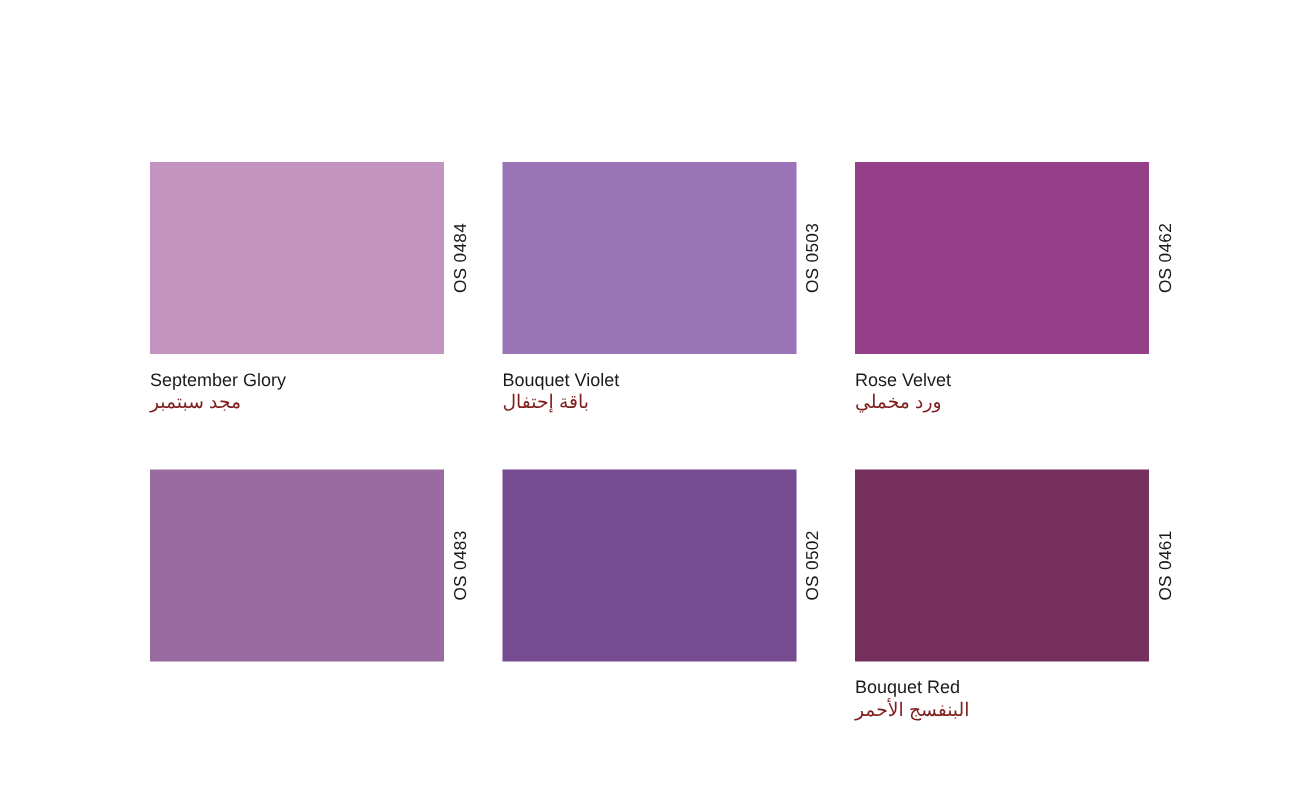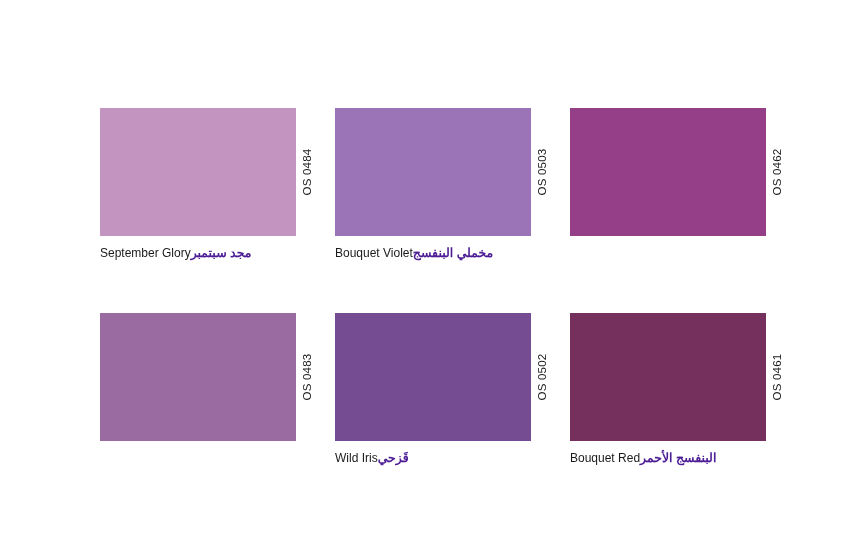--- a/index.html
+++ b/index.html
@@ -74,39 +74,39 @@
     font-family: "Liberation Sans", sans-serif;
   }
 
   .swatch-labels {
     position: relative;
     width: 196px;
     height: 22px;
     margin-top: 10px;
     display: flex;
     align-items: flex-start;
-    justify-content: flex-start;
+    justify-content: space-between;
+    flex-direction: column;
   }
 
   .label-en {
     font-size: 12px;
     color: #1a1a1a;
     line-height: 15px;
     white-space: nowrap;
   }
 
   .label-ar {
     font-size: 12.5px;
-    color: #4c1d95;
+    color: #7f1d1d;
     line-height: 15px;
     direction: rtl;
     unicode-bidi: isolate;
     white-space: nowrap;
     text-align: right;
-    font-weight: bold;
   }
 </style>
 </head>
 <body style="background-color: rgb(255, 255, 255);">
 
 <div id="palette-page" style="background-color: rgb(255, 255, 255);">
   <div class="swatch-grid">
 
     <div class="swatch-card">
       <div class="swatch-chip-wrap">
@@ -123,52 +123,52 @@
 
     <div class="swatch-card">
       <div class="swatch-chip-wrap">
         <div class="swatch-chip" style="background-color: rgb(154, 116, 182);"></div>
         <div class="swatch-code">
             <span>OS 0503</span>
           </div>
       </div>
       <div class="swatch-labels">
         <div class="label-en">Bouquet Violet</div>
-        <div class="label-ar">مخملي البنفسج</div>
+        <div class="label-ar">باقة إحتفال</div>
       </div>
     </div>
 
     <div class="swatch-card">
       <div class="swatch-chip-wrap">
         <div class="swatch-chip" style="background-color: rgb(148, 63, 136);"></div>
         <div class="swatch-code">
             <span>OS 0462</span>
           </div>
+      </div>
+      <div class="swatch-labels">
+        <div class="label-en">Rose Velvet</div>
+        <div class="label-ar">ورد مخملي</div>
       </div>
     </div>
 
     <div class="swatch-card">
       <div class="swatch-chip-wrap">
         <div class="swatch-chip" style="background-color: rgb(154, 107, 160);"></div>
         <div class="swatch-code">
             <span>OS 0483</span>
           </div>
       </div>
     </div>
 
     <div class="swatch-card">
       <div class="swatch-chip-wrap">
         <div class="swatch-chip" style="background-color: rgb(117, 75, 146);"></div>
         <div class="swatch-code">
             <span>OS 0502</span>
           </div>
-      </div>
-      <div class="swatch-labels">
-        <div class="label-en">Wild Iris</div>
-        <div class="label-ar">قَزحي</div>
       </div>
     </div>
 
     <div class="swatch-card">
       <div class="swatch-chip-wrap">
         <div class="swatch-chip" style="background-color: rgb(118, 48, 94);"></div>
         <div class="swatch-code">
             <span>OS 0461</span>
           </div>
       </div>

